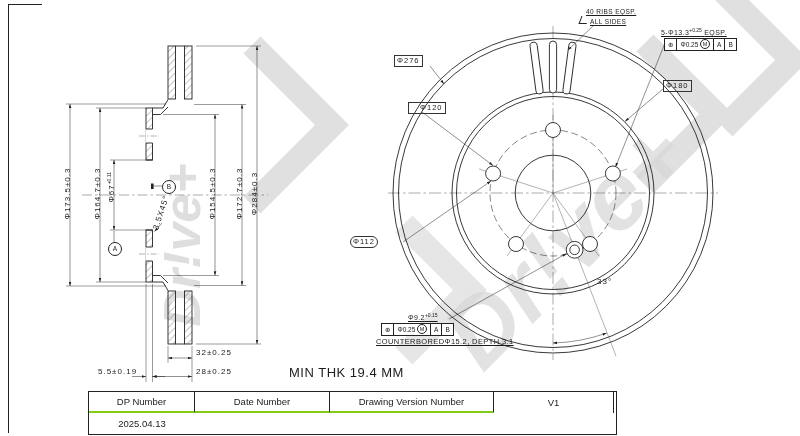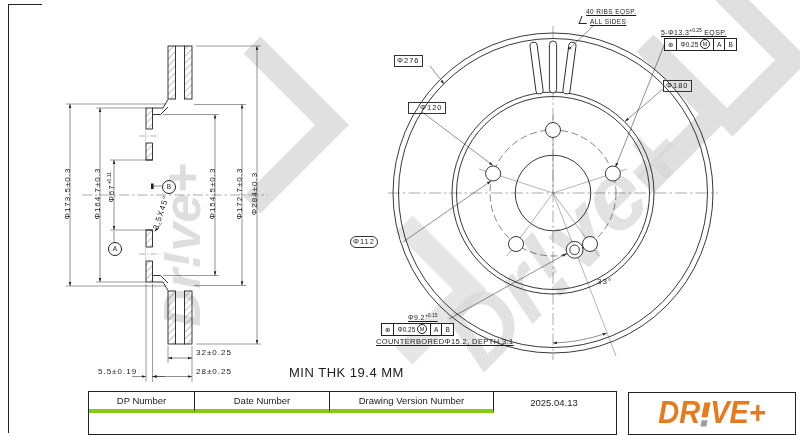--- a/index.html
+++ b/index.html
@@ -30,21 +30,21 @@
        border-right:3px solid transparent;border-bottom:6px solid transparent;
        border-bottom-color:#222;margin-right:2px;transform:rotate(12deg);
        border-bottom-width:6px;border-bottom-style:solid;background:transparent;
        border-bottom-color:transparent;border:none;
        width:7px;height:7px;border-left:1px solid #222;border-bottom:1px solid #222;
        transform:skewX(-20deg);}
   
   #tblock{position:absolute;left:88px;top:391px;width:527px;height:42px;
           border:1px solid #222;display:grid;
           grid-template-columns:106px 135px 164px 120px;grid-template-rows:21px 21px;}
-  #tblock .cell{border-right:1px solid #222;border-bottom:4px solid #84cc16;
+  #tblock .cell{border-right:1px solid #222;border-bottom:2px solid #84cc16;
         display:flex;align-items:center;justify-content:center;
         font-size:9.5px;white-space:nowrap;overflow:hidden;}
   #tblock .cell.c4{border-right:none;}
   #tblock .cell.r2{border-bottom:none;}
   
   #logobox{position:absolute;left:628px;top:392px;width:166px;height:41px;
            border:1.6px solid #222;display:flex;align-items:center;justify-content:center;background:#fff;}
   .logotext{font-weight:900;font-style:italic;font-size:29px;letter-spacing:0px;
             color:#E87A1E;transform:scaleY(1.05);white-space:nowrap;font-family:"Liberation Sans",sans-serif;}
   .bang{display:inline-block;position:relative;width:9px;height:23px;margin:0 0px 0 1px;vertical-align:-3px;}
@@ -259,20 +259,18 @@
       <span><span>Φ0.25</span> <span class="mcirc">M</span></span>
       <span>A</span>
       <span>B</span>
     </div>
     <div class="note" style="left:376px;top:337px;font-size:7.5px;">COUNTERBOREDΦ15.2, DEPTH 3.1</div>
 
     <div id="tblock">
       <div class="cell c1">DP Number</div>
       <div class="cell c2">Date Number</div>
       <div class="cell c3">Drawing Version Number</div>
+      <div class="cell c3 r2">V1</div>
       <div class="cell c4 r2">2025.04.13</div>
     </div>
 
-    <div id="logobox">
-      <div class="logotext"><span>DR</span><span class="bang"><span class="bar"></span><span class="dot"></span></span><span>VE+</span></div>
-    </div>
   </div>
 </div>
 
 </body></html>

